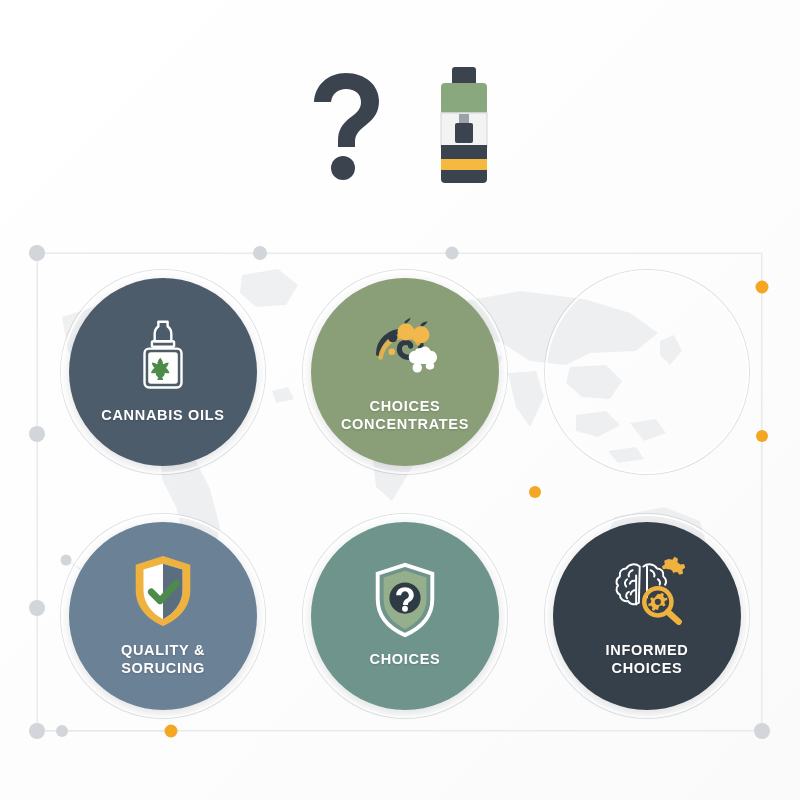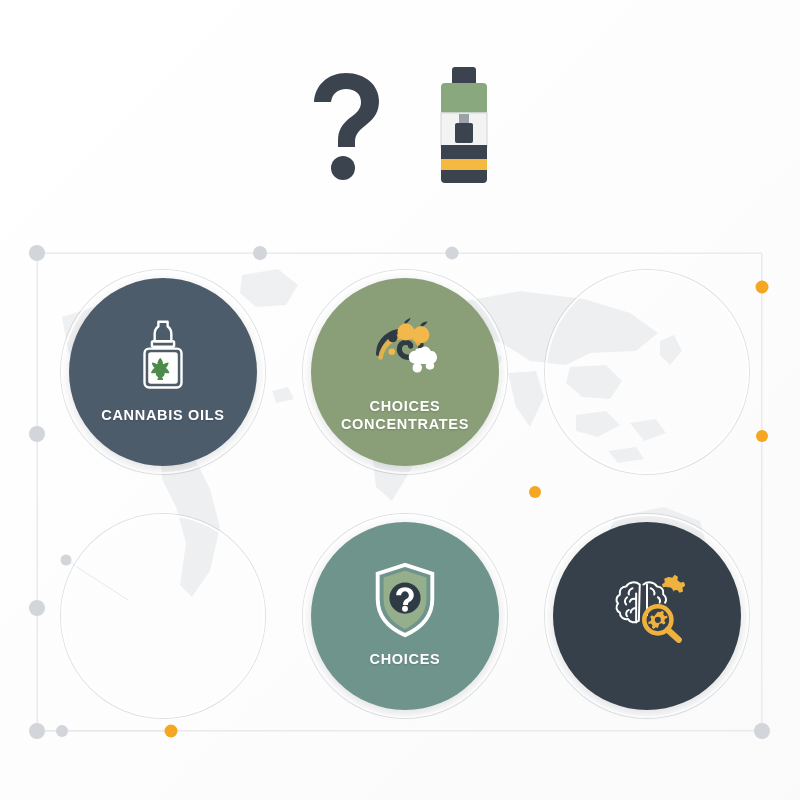--- a/index.html
+++ b/index.html
@@ -290,20 +290,32 @@
 CONCENTRATES</div>
       </div>
     </div>
 
     <div class="cell">
       <div class="ring"></div>
     </div>
 
     <div class="cell">
       <div class="ring"></div>
+      <div class="disc" style="background:#6b8196">
+        <div class="disc-icon">
+          <svg viewBox="0 0 72 80" width="72" height="78" aria-hidden="true">
+            <path d="M36 4L8 13v26c0 18 12 30 28 37 16-7 28-19 28-37V13z" fill="#f0b23e"></path>
+            <path d="M36 12L16 18v21c0 14 9 24 20 30 11-6 20-16 20-30V18z" fill="#ffffff"></path>
+            <path d="M36 12v57c11-6 20-16 20-30V18z" fill="#5b6e80"></path>
+            <path d="M24 41l9 9 17-18" fill="none" stroke="#4d8b4a" stroke-width="7" stroke-linecap="round" stroke-linejoin="round"></path>
+          </svg>
+        </div>
+        <div class="disc-label">QUALITY &amp;
+SORUCING</div>
+      </div>
     </div>
 
     <div class="cell">
       <div class="ring"></div>
       <div class="disc" style="background:#6f948c">
         <div class="disc-icon">
           <svg viewBox="0 0 72 80" width="72" height="78" aria-hidden="true">
             <path d="M36 4L8 13v26c0 18 12 30 28 37 16-7 28-19 28-37V13z" fill="none" stroke="#ffffff" stroke-width="4"></path>
             <path d="M36 10L14 17v22c0 15 10 25 22 31 12-6 22-16 22-31V17z" fill="#9cb38c" opacity="0.85"></path>
             <circle cx="36" cy="38" r="16" fill="#2f3b44"></circle>
@@ -339,17 +351,19 @@
               <circle cx="54" cy="49" r="15" fill="none" stroke="#f0b23e" stroke-width="5"></circle>
               <line x1="65" y1="60" x2="77" y2="71" stroke="#f0b23e" stroke-width="7" stroke-linecap="round"></line>
 
               <g transform="translate(54,49)">
                 <path d="M0-9l2.6.7 1.9-1.9 2.1 1.6-.7 2.6 1.9 1.9 2.6-.7v2.8l-2.6.7-.6 2.6 1.4 2.2-2.1 1.6-2.2-1.4-2.6.6L0 9l-2.6-.7-1.9 1.9-2.1-1.6.7-2.6-1.9-1.9-2.6.7v-2.8l2.6-.7.6-2.6-1.4-2.2 2.1-1.6 2.2 1.4L0-9z" fill="#f0b23e"></path>
                 <circle cx="0" cy="0" r="3.4" fill="#36404a"></circle>
               </g>
             </g>
           </svg>
         </div>
+        <div class="disc-label">INFORMED
+CHOICES</div>
       </div>
     </div>
 
   </div>
 </div>
 
 </body></html>

